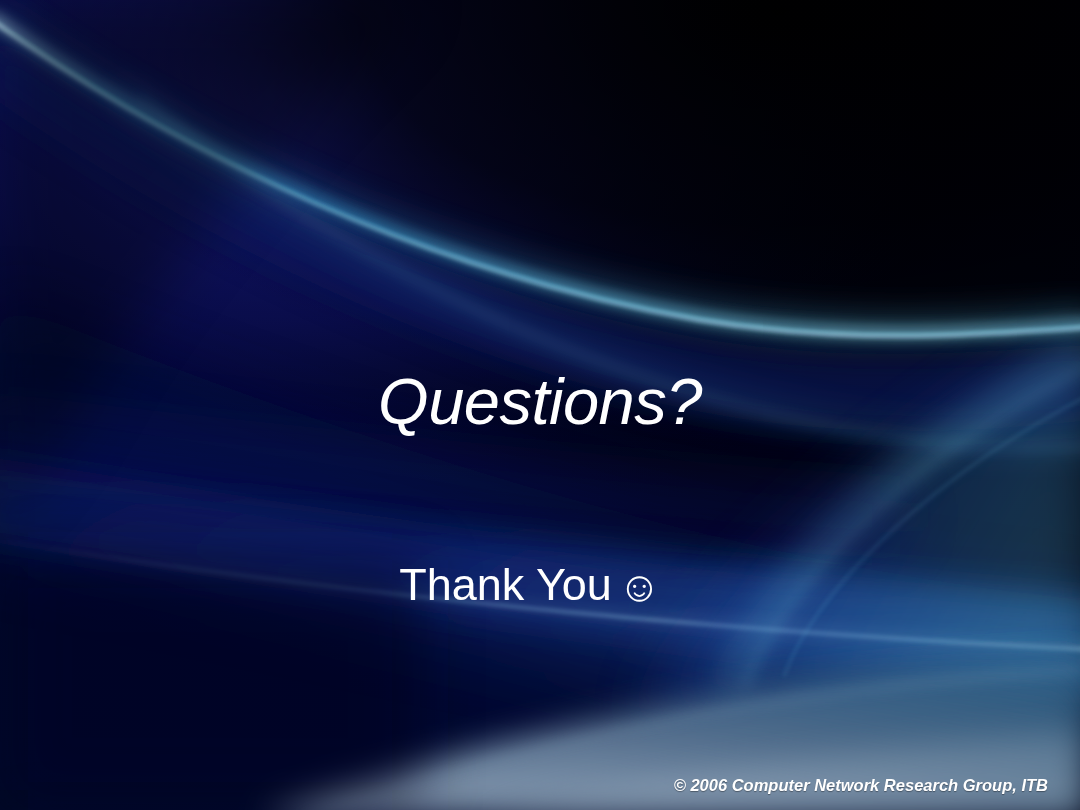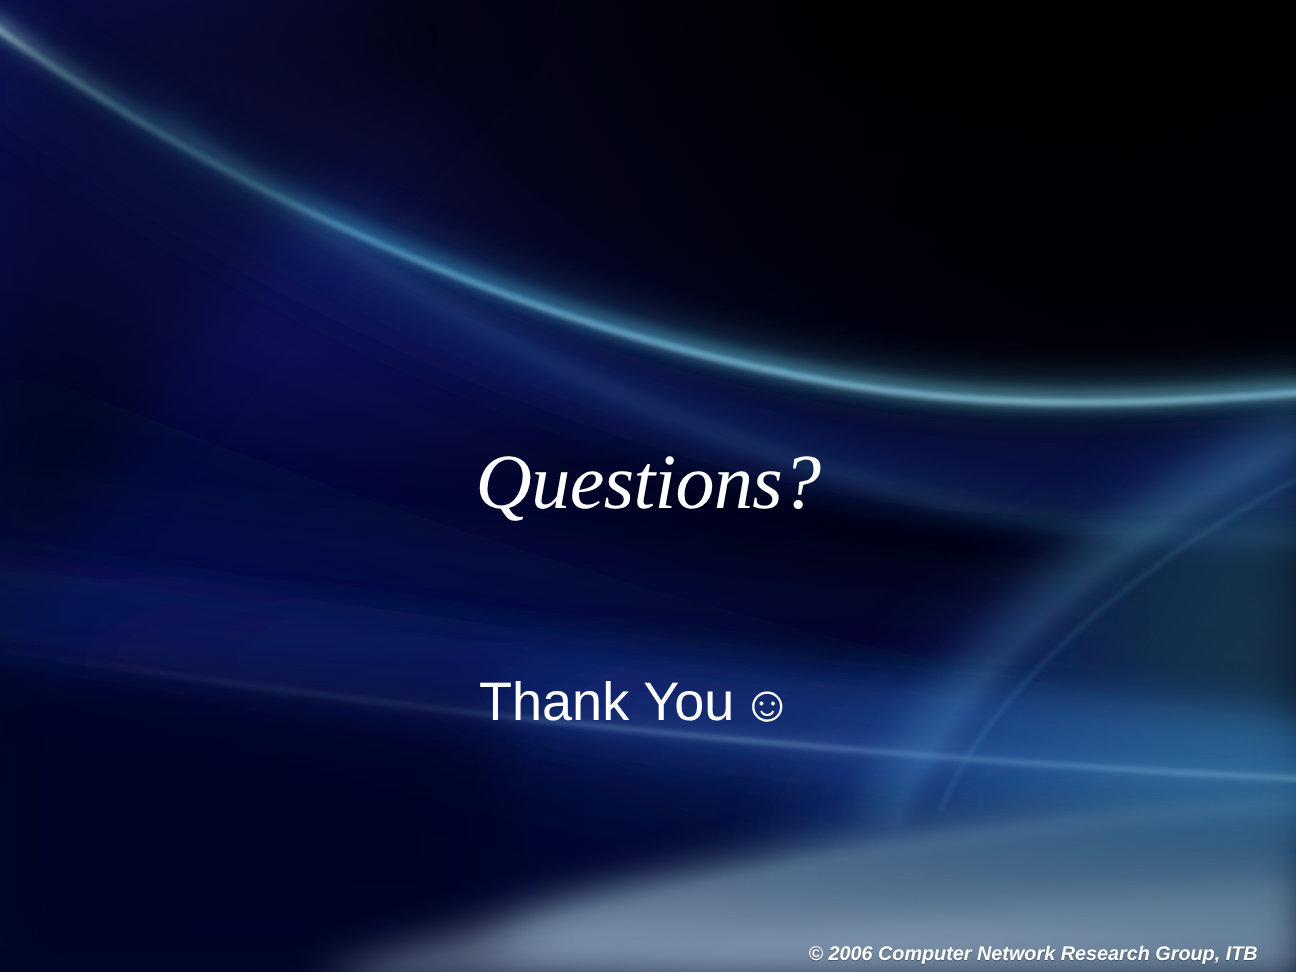--- a/index.html
+++ b/index.html
@@ -39,21 +39,20 @@
     right: 0;
     top: 368px;
     text-align: center;
     color: #ffffff;
     font-style: italic;
     font-weight: 400;
     font-size: 65px;
     line-height: 1.05;
     letter-spacing: -0.5px;
     white-space: nowrap;
-    font-family: Liberation Serif, serif;
   }
 
   .subtitle {
     position: absolute;
     left: 0;
     right: 0;
     top: 560px;
     text-align: center;
     color: #ffffff;
     font-weight: 400;
@@ -65,21 +64,21 @@
 
   .subtitle .smiley {
     font-size: 42px;
     vertical-align: -1px;
     margin-left: 6px;
   }
 
   .footer {
     position: absolute;
     right: 32px;
-    bottom: 4px;
+    bottom: 14px;
     color: #ffffff;
     font-style: italic;
     font-weight: bold;
     font-size: 16.5px;
     line-height: 1.2;
     white-space: nowrap;
     text-shadow: 0 1px 1px rgba(0,0,0,0.35);
   }
 </style>
 </head>

